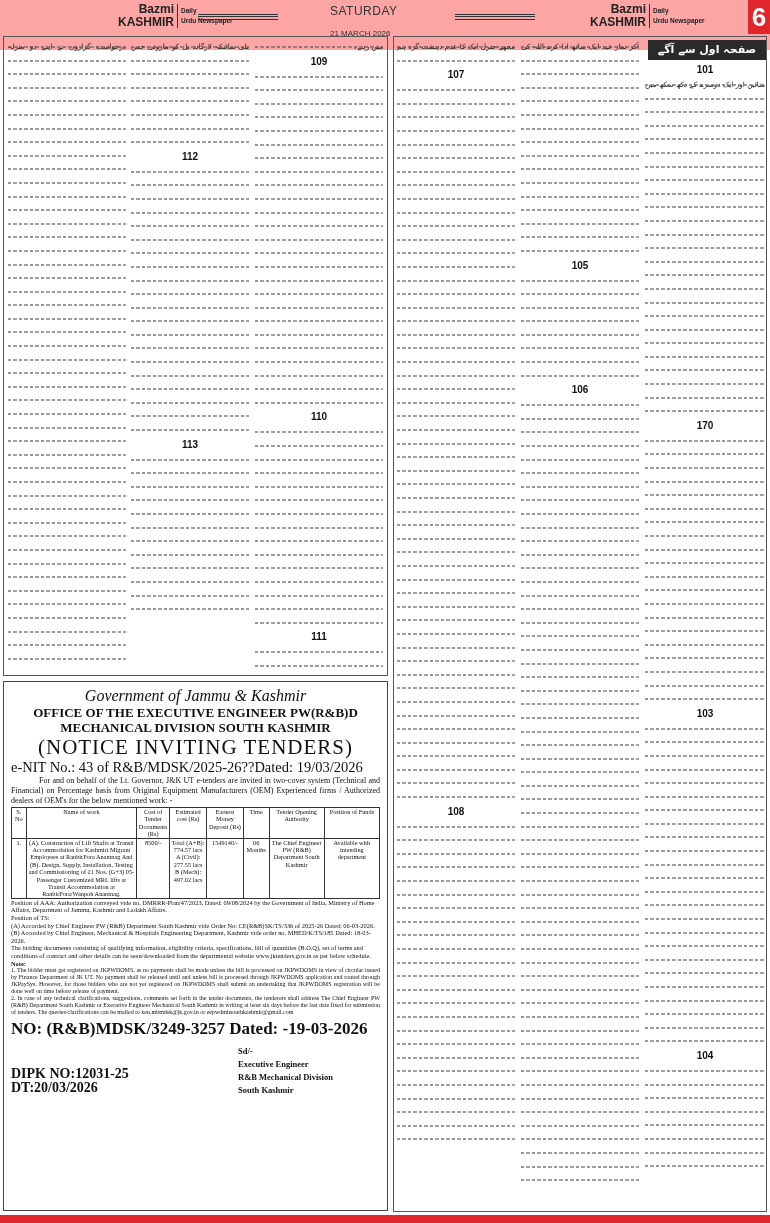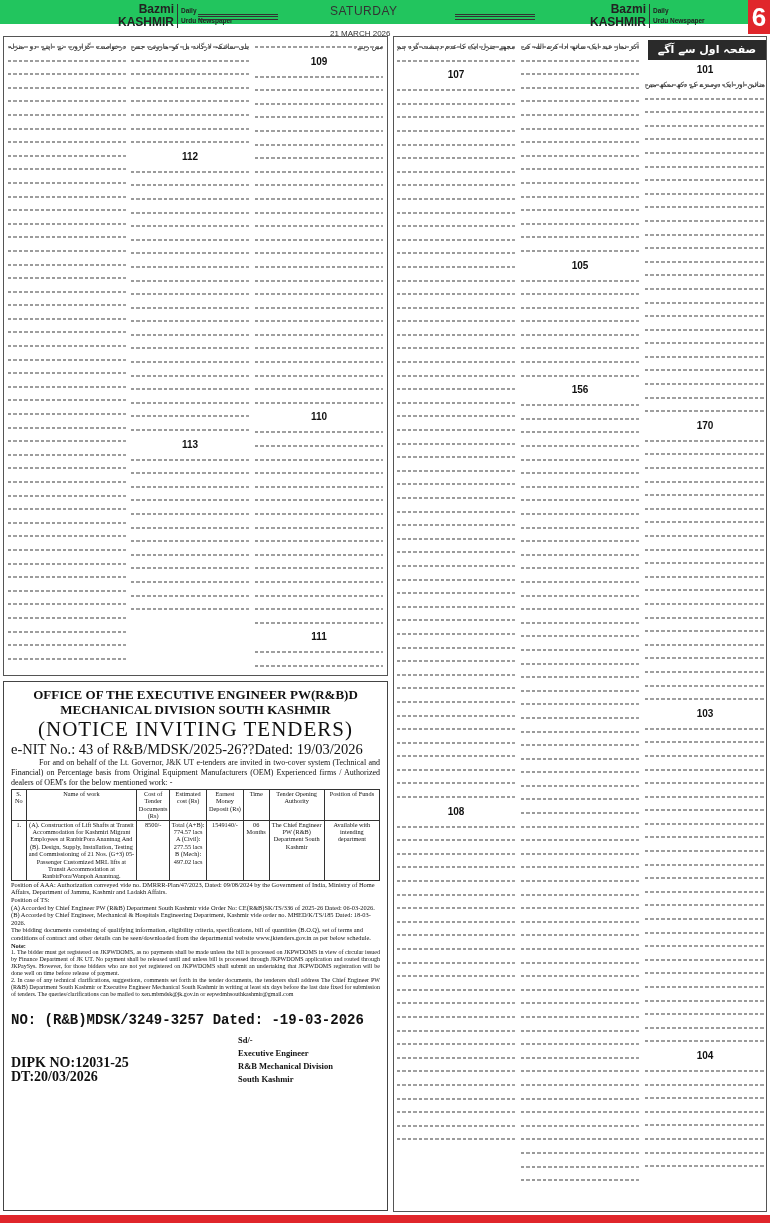--- a/index.html
+++ b/index.html
@@ -1,17 +1,17 @@
 <!DOCTYPE html>
 <html><head>
 <meta charset="utf-8">
 <style>
   * { box-sizing: border-box; margin: 0; padding: 0; }
   body { width: 770px; height: 1223px; background: #fff; font-family: "DejaVu Sans", sans-serif; position: relative; overflow: hidden; color: #111; }
-  .masthead { position: absolute; left: 0; top: 0; width: 770px; height: 24px; background: #22c55e; }
+  .masthead { position: absolute; left: 0; top: 0; width: 770px; height: 50px; background: #fca5a5; }
   .mast-brand { position: absolute; top: 3px; display: flex; align-items: center; }
   .brand-name { text-align: right; font-family: "Liberation Sans", sans-serif; font-weight: bold; line-height: 13px; color: #222; }
   .brand-name .b1 { font-size: 12px; display: block; }
   .brand-name .b2 { font-size: 12px; display: block; }
   .brand-sep { width: 1px; height: 24px; background: #333; margin: 0 3px; }
   .brand-sub { font-family: "Liberation Sans", sans-serif; font-size: 6.5px; line-height: 10px; color: #222; font-weight: bold; }
   .mast-lines { position: absolute; top: 14px; width: 80px; height: 6px; border-top: 1px solid #333; border-bottom: 1px solid #333; }
   .mast-lines::after { content: ""; position: absolute; left: 0; right: 0; top: 1px; height: 1px; background: #333; }
   .mast-date { position: absolute; left: 330px; top: 4px; width: 110px; text-align: left; font-family: "Liberation Sans", sans-serif; color: #333; }
   .mast-date .day { font-size: 12px; letter-spacing: 0.5px; }
@@ -31,21 +31,21 @@
   .t-office { font-weight: bold; font-size: 13px; text-align: center; line-height: 15px; }
   .t-notice { font-weight: normal; font-size: 21px; text-align: center; line-height: 24px; letter-spacing: 1px; }
   .t-enit { font-size: 14.5px; text-align: left; line-height: 17px; }
   .t-intro { font-size: 8px; line-height: 10px; text-align: justify; }
   .t-intro .indent { padding-left: 28px; }
   table.tt { width: 100%; border-collapse: collapse; font-size: 6.3px; line-height: 7.4px; margin-top: 1px; }
   table.tt th, table.tt td { border: 1px solid #333; vertical-align: top; padding: 0 1px; text-align: center; font-weight: normal; }
   table.tt td.work { text-align: center; }
   .t-small { font-size: 6.4px; line-height: 7.6px; }
   .t-note { font-size: 6px; line-height: 7px; text-align: justify; }
-  .t-no { font-weight: bold; font-size: 14px; margin-top: 14px; font-family: Liberation Mono, monospace; }
+  .t-no { font-weight: bold; font-size: 17px; margin-top: 3px; }
   .t-foot { position: relative; height: 64px; }
   .t-dipk { position: absolute; left: 0; top: 28px; font-weight: bold; font-size: 14px; line-height: 14px; }
   .t-sign { position: absolute; right: 2px; top: 6px; font-weight: bold; font-size: 8.5px; line-height: 13px; text-align: left; width: 140px; }
   .bottom-bar { position: absolute; left: 0; top: 1215px; width: 770px; height: 8px; background: #e0262b; }
 </style>
 </head>
 <body>
 
 <div class="masthead">
   <div class="mast-brand" style="left:118px;">
@@ -353,21 +353,21 @@
   <div class="lines">
       <div class="line"></div>
       <div class="line"></div>
       <div class="line"></div>
       <div class="line"></div>
       <div class="line"></div>
       <div class="line"></div>
       <div class="line"></div>
       <div class="line"></div>
     </div>
-  <div class="para-num">156</div>
+  <div class="para-num">106</div>
   <div class="lines">
       <div class="line"></div>
       <div class="line"></div>
       <div class="line"></div>
       <div class="line"></div>
       <div class="line"></div>
       <div class="line"></div>
       <div class="line"></div>
       <div class="line"></div>
       <div class="line"></div>
@@ -511,20 +511,21 @@
       <div class="line"></div>
       <div class="line"></div>
       <div class="line"></div>
       <div class="line"></div>
       <div class="line"></div>
       <div class="line"></div>
     </div>
 </div>
 
 <div class="tender">
+  <div class="t-gov">Government of Jammu &amp; Kashmir</div>
   <div class="t-office">OFFICE OF THE EXECUTIVE ENGINEER PW(R&amp;B)D</div>
   <div class="t-office">MECHANICAL DIVISION SOUTH KASHMIR</div>
   <div class="t-notice">(NOTICE INVITING TENDERS)</div>
   <div class="t-enit">e-NIT No.: 43 of R&amp;B/MDSK/2025-26??Dated: 19/03/2026</div>
   <div class="t-intro"><span class="indent"></span><span>For and on behalf of the Lt. Governor, J&amp;K UT e-tenders are invited in two-cover system (Technical and Financial) on Percentage basis from Original Equipment Manufacturers (OEM) Experienced firms / Authorized dealers of OEM's for the below mentioned work: -</span></div>
   <table class="tt">
     <thead>
       <tr>
         <th style="width:4%">S. No</th>
         <th style="width:30%">Name of work</th>

